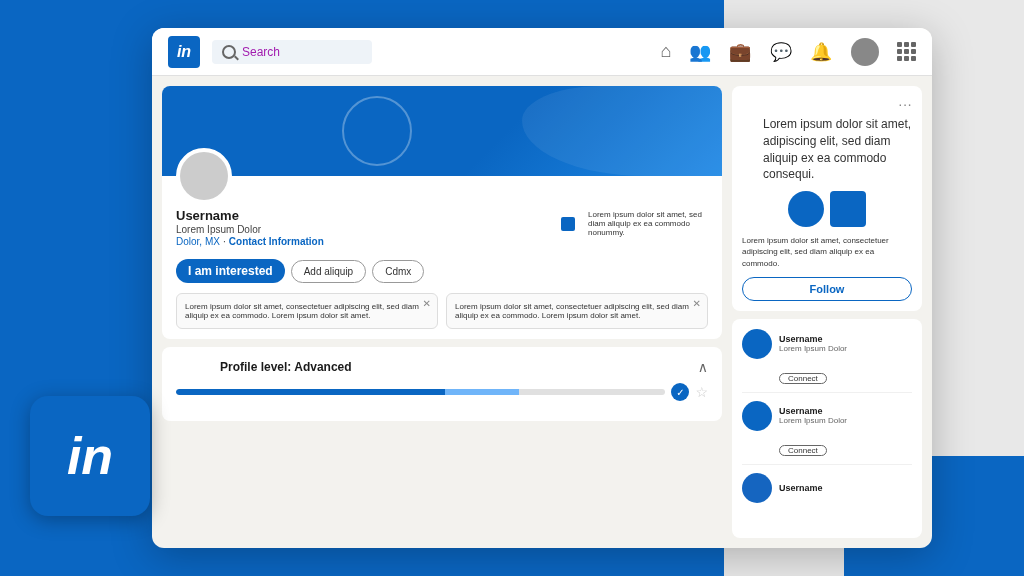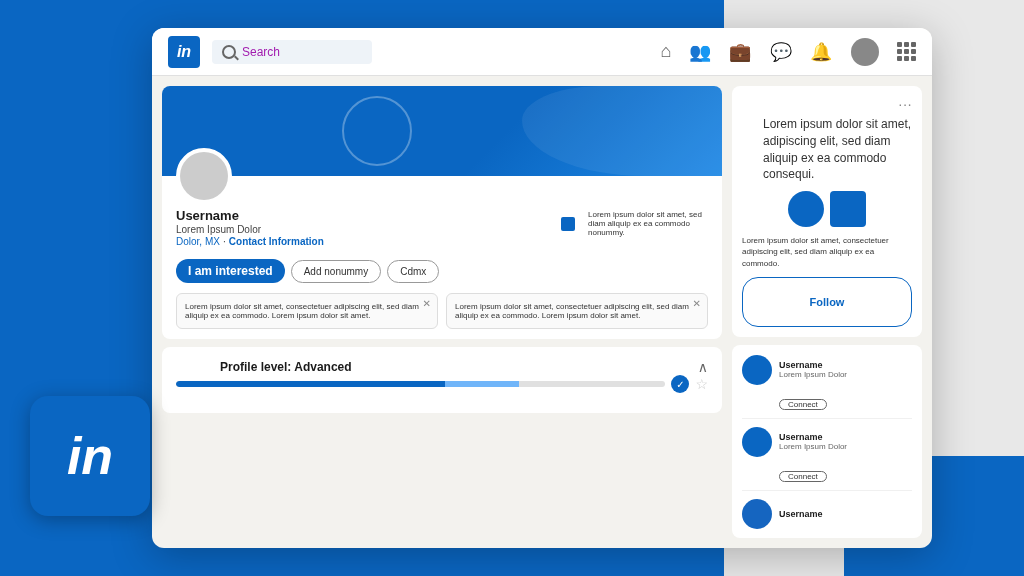--- a/index.html
+++ b/index.html
@@ -321,21 +321,21 @@
     
     .level-card {
       background: white;
       border-radius: 8px;
       padding: 12px 14px;
     }
     .level-header {
       display: flex;
       justify-content: space-between;
       align-items: center;
-      margin-bottom: 0;
+      margin-bottom: 8px;
       padding-left: 44px;
     }
     .level-title {
       font-size: 12px;
       font-weight: 600;
       color: #1a1a1a;
     }
     .level-chevron {
       font-size: 14px;
       color: #666;
@@ -440,21 +440,21 @@
       line-height: 1.4;
       margin-bottom: 8px;
     }
     .btn-follow {
       display: block;
       width: 100%;
       background: transparent;
       border: 1.5px solid #0a66c2;
       color: #0a66c2;
       border-radius: 16px;
-      padding: 18px 0;
+      padding: 5px 0;
       font-size: 11px;
       font-weight: 600;
       cursor: pointer;
       text-align: center;
     }
     
     .people-card {
       background: white;
       border-radius: 8px;
       padding: 10px;
@@ -570,21 +570,21 @@
           </div>
           <div class="profile-stats">
             <div class="stat-row">
               <div class="stat-square"></div>
               <span class="stat-text">Lorem ipsum dolor sit amet, sed diam aliquip ex ea commodo nonummy.</span>
             </div>
           </div>
         </div>
         <div class="profile-actions">
           <button class="btn-primary">I am interested</button>
-          <button class="btn-secondary">Add nonummy</button>
+          <button class="btn-secondary">Add aliquip</button>
           <button class="btn-secondary">Cdmx</button>
         </div>
         <div class="notif-row">
           <div class="notif-card">
             <span class="notif-close">✕</span>
             <span>Lorem ipsum dolor sit amet, consectetuer adipiscing elit, sed diam aliquip ex ea commodo. Lorem ipsum dolor sit amet.</span>
           </div>
           <div class="notif-card">
             <span class="notif-close">✕</span>
             <span>Lorem ipsum dolor sit amet, consectetuer adipiscing elit, sed diam aliquip ex ea commodo. Lorem ipsum dolor sit amet.</span>

